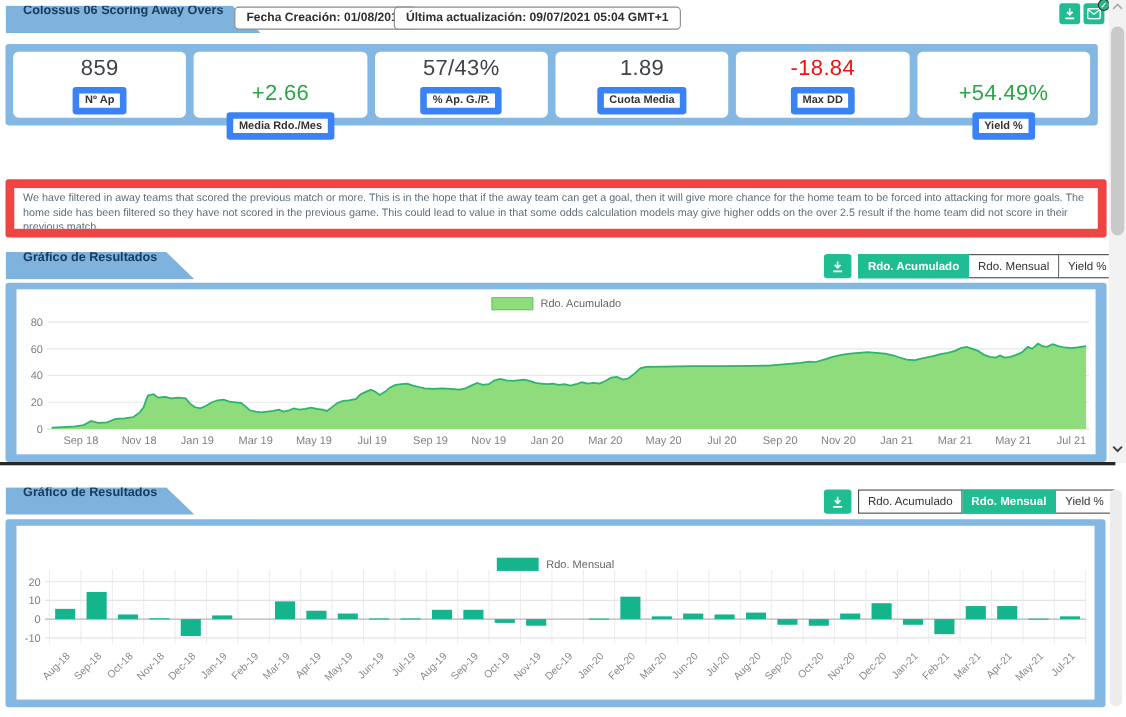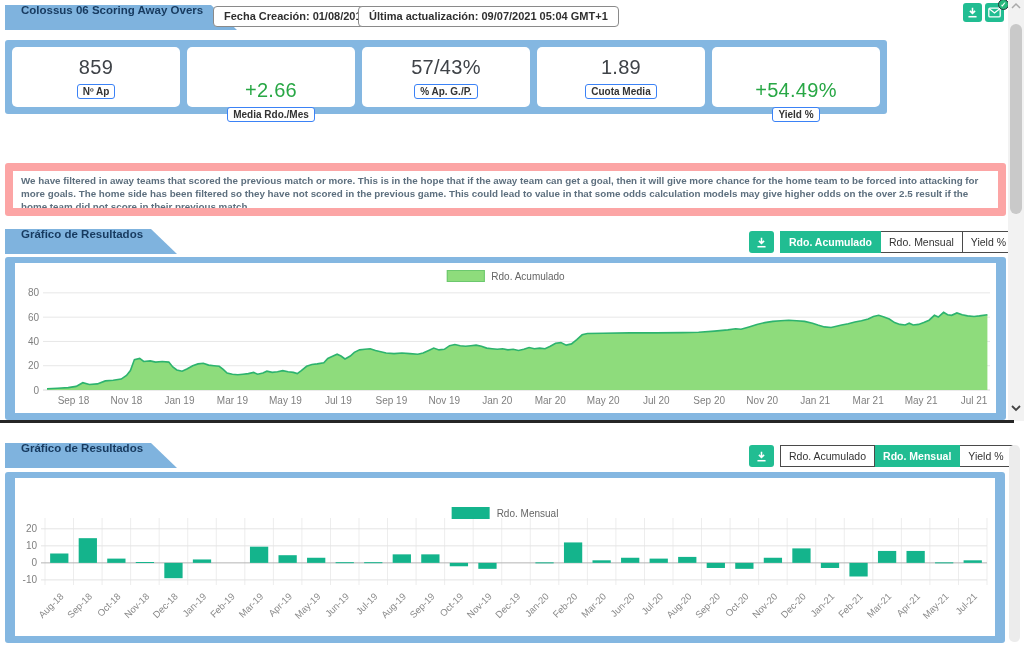--- a/index.html
+++ b/index.html
@@ -4,41 +4,41 @@
 <style>
   * { margin:0; padding:0; box-sizing:border-box; }
   html,body { width:1024px; height:652px; background:#fff; font-family:"Liberation Sans", sans-serif; overflow:hidden; }
   .page { position:relative; width:1024px; height:652px; background:#fff; }
 
   
   .tab { position:absolute; background:#7fb3de; color:#173a5f; font-weight:bold; font-size:11.5px;
          display:flex; align-items:center; padding:0 26px 16px 16px;
          clip-path:polygon(0 0, calc(100% - 26px) 0, 100% 100%, 0 100%); }
 
-  .panel { position:absolute; background:#fca5a5; border-radius:3px;font-weight:bold; }
+  .panel { position:absolute; background:#ef4444; border-radius:3px; }
 
   
   .info-box { position:absolute; top:6px; height:21px; line-height:19px; background:#fff;
               border:1px solid #8a8a8a; border-radius:4px; padding:0 10px; font-size:11px;
               font-weight:bold; color:#2f2f2f; white-space:nowrap; }
   .icon-btn { position:absolute; top:3px; width:19px; height:19px; background:#21bd92; border:none;
               border-radius:3px; display:flex; align-items:center; justify-content:center; cursor:pointer; }
   .badge { position:absolute; top:-4px; right:-5px; width:11px; height:11px; border-radius:50%;
            background:#25b87c; border:1.5px solid #26323a; display:flex; align-items:center;
            justify-content:center; color:#fff; font-size:7px; font-weight:bold; }
 
   
-  .stats-row { position:absolute; left:5px; top:40px; width:882px; height:74px; background:#84b7e1;
+  .stats-row { position:absolute; left:5px; top:40px; width:993px; height:74px; background:#84b7e1;
                border-radius:3px; display:flex; gap:7px; padding:7px; }
   .stat-card { flex:1; background:#fff; border-radius:5px; display:flex; flex-direction:column;
                align-items:center; justify-content:center; gap:5px; }
   .stat-value { font-size:20px; color:#3f4348; letter-spacing:.3px; }
   .stat-value.green { color:#28a745;margin-top:47px; }
   .stat-value.red { color:#ee1111; }
-  .stat-label { font-size:10px; font-weight:bold; color:#333; border:1px solid #3b82f6; border-radius:3px;
+  .stat-label { font-size:10px; font-weight:bold; color:#333; border:6px solid #3b82f6; border-radius:3px;
                 padding:1px 5px; background:#fff; white-space:nowrap; }
 
   
   .desc-panel { left:5px; top:163px; width:1001px; height:53px; }
   .desc-box { position:absolute; left:8px; top:8px; right:8px; bottom:8px; background:#fff;
               padding:3px 8px; font-size:9.8px; line-height:13px; color:#5d6f7e; overflow:hidden; }
 
   
   .dl-btn { position:absolute; width:25px; height:22px; background:#21bd92; border:none; border-radius:3px;
             display:flex; align-items:center; justify-content:center; cursor:pointer; }
@@ -99,20 +99,24 @@
           <div class="stat-value green">+2.66</div>
           <div class="stat-label">Media Rdo./Mes</div>
         </div>
         <div class="stat-card">
           <div class="stat-value ">57/43%</div>
           <div class="stat-label">% Ap. G./P.</div>
         </div>
         <div class="stat-card">
           <div class="stat-value ">1.89</div>
           <div class="stat-label">Cuota Media</div>
+        </div>
+        <div class="stat-card">
+          <div class="stat-value red">-18.84</div>
+          <div class="stat-label">Max DD</div>
         </div>
         <div class="stat-card">
           <div class="stat-value green">+54.49%</div>
           <div class="stat-label">Yield %</div>
         </div>
       </div>
 
     <div class="tab" style="left:5px; top:138px; width:130px; height:24px;margin-top:45px;">
       <span>Descripción</span>
     </div>

